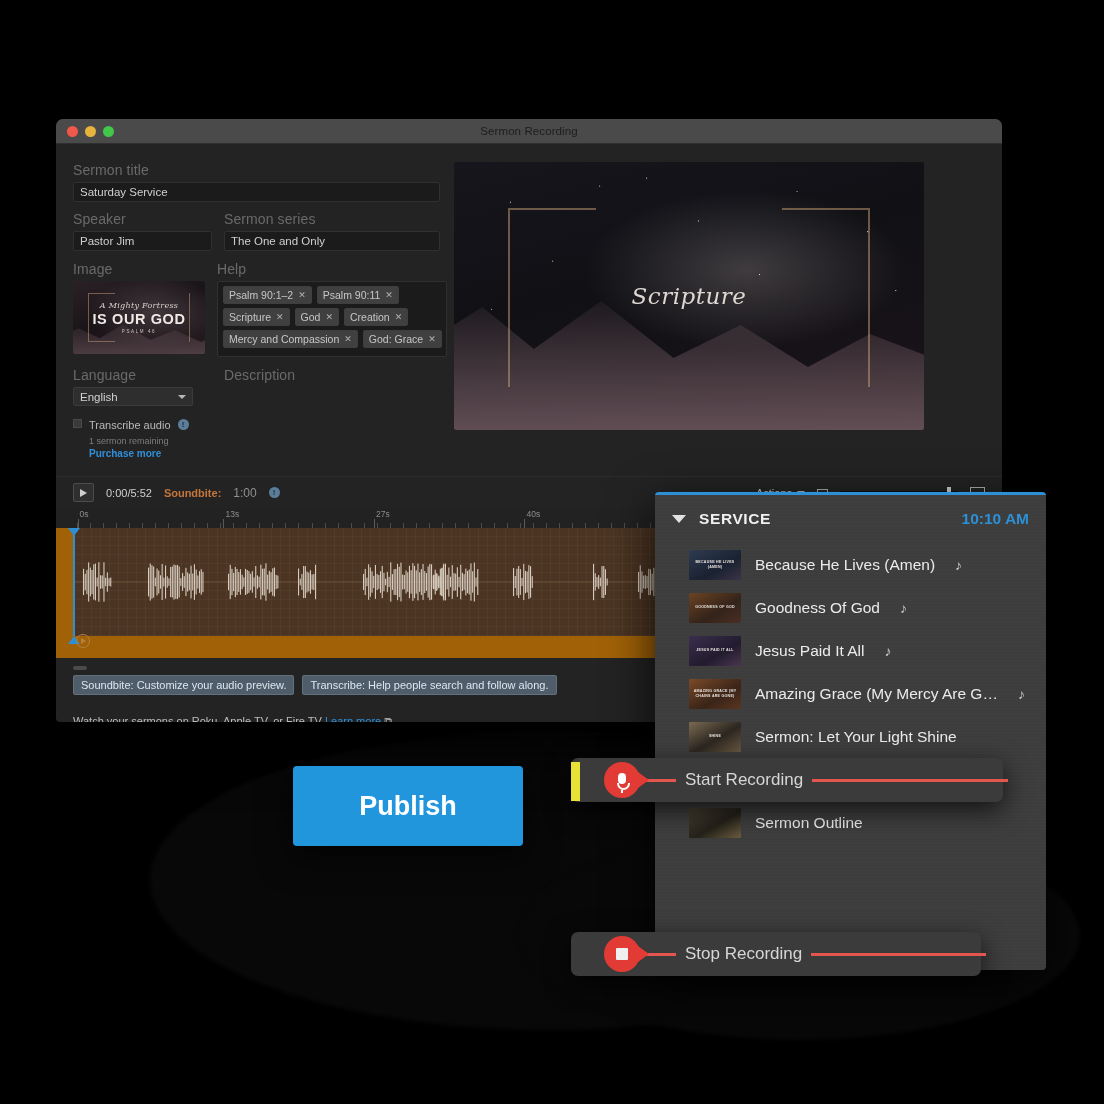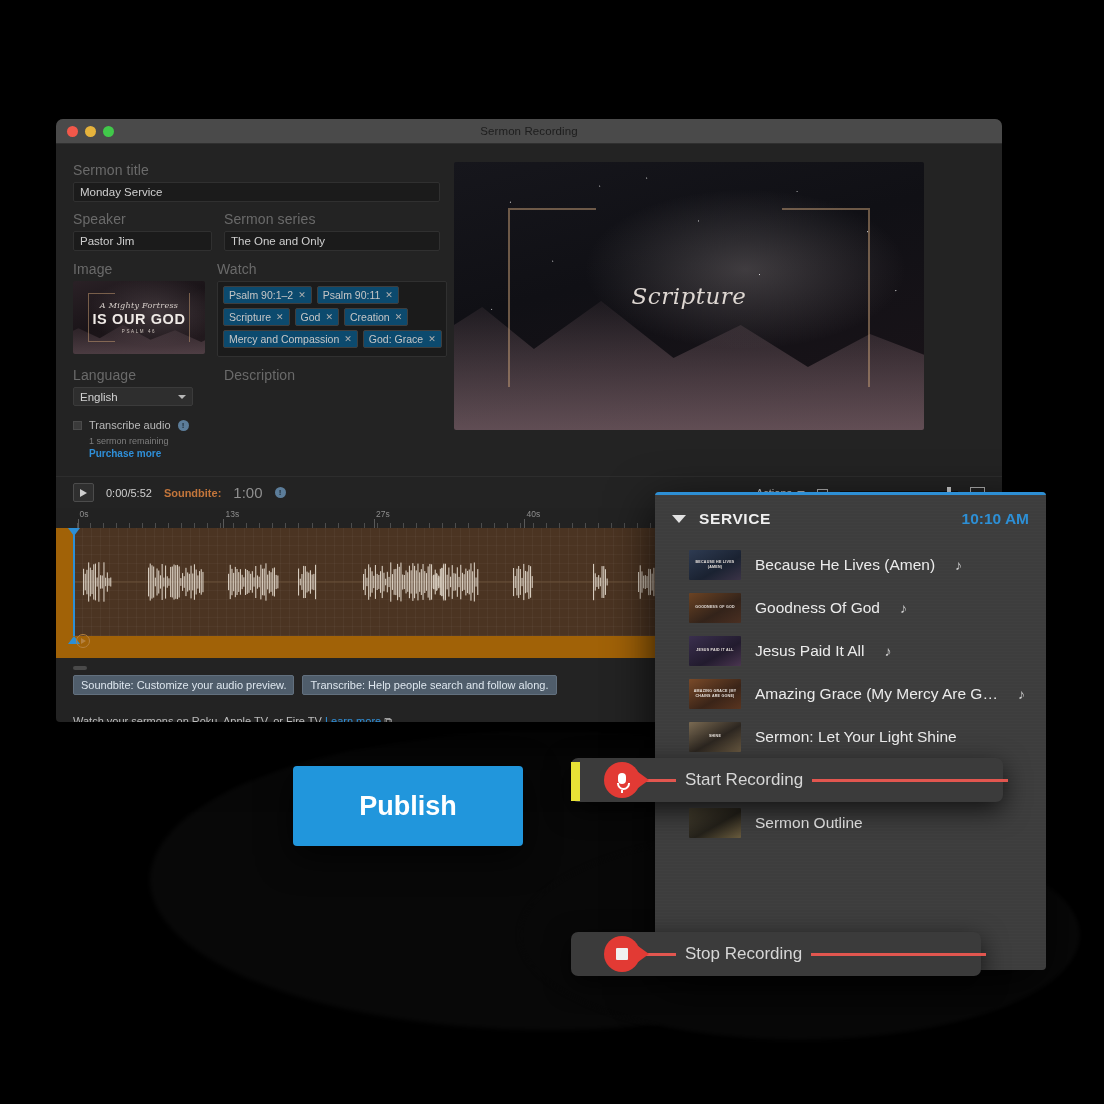--- a/index.html
+++ b/index.html
@@ -78,34 +78,34 @@
                color: #d8d0cb; letter-spacing: .3px; }
   .thumb .t2 { font-size: 14.5px; font-weight: bold; color: #efeae6; letter-spacing: .6px; }
   .thumb .t3 { font-size: 4.5px; color: #cdc4bd; letter-spacing: 1.6px; margin-top: 1px; }
 
   .tagsbox {
     background: #1b1b1b; border: 1px solid #303030; border-radius: 2px;
     padding: 4px 4px 4px 5px; min-height: 73px;
   }
   .tagrow { display: flex; gap: 5px; margin-bottom: 4px; flex-wrap: nowrap; }
   .tag {
-    background: #0c4a6e; border: 1px solid #3e3e3e; border-radius: 2px;
+    background: #404040; border: 1px solid #3e3e3e; border-radius: 2px;
     font-size: 10.5px; color: #c6c6c6; padding: 2px 5px;
     display: inline-flex; align-items: center; gap: 5px; white-space: nowrap;
   }
   .tag .x { font-size: 9px; color: #b0b0b0; }
 
   .langsel {
     background: #2e2e2e; border: 1px solid #3b3b3b; border-radius: 2px;
     height: 19px; width: 120px; font-size: 11.5px; color: #d2d2d2;
     display: flex; align-items: center; padding: 0 6px; justify-content: space-between;
   }
   .caret { width: 0; height: 0; border-left: 4px solid transparent;
            border-right: 4px solid transparent; border-top: 4px solid #b8b8b8; }
-  .chkline { display: flex; align-items: center; gap: 7px; margin-top: 13px; }
+  .chkline { display: flex; align-items: flex-start; gap: 7px; margin-top: 13px; }
   .chkbox { width: 9px; height: 9px; background: #3a3a3a; border: 1px solid #4a4a4a; }
   .chklabel { font-size: 11px; color: #b9b9b9; }
   .infoico {
     width: 11px; height: 11px; border-radius: 50%; background: #5c7d9a;
     color: #1d2b36; font-size: 8px; font-weight: bold; line-height: 11px;
     text-align: center;
   }
   .small-grey { font-size: 9px; color: #7d7d7d; margin-top: 5px; margin-left: 16px; }
   .link-blue { font-size: 10px; color: #2f8fd8; font-weight: bold; margin-top: 2px; margin-left: 16px; }
 
@@ -164,21 +164,21 @@
     padding: 0 17px; gap: 12px;
   }
   .playbtn {
     width: 21px; height: 19px; border: 1px solid #4c4c4c; border-radius: 2px;
     background: #2f2f2f; display: flex; align-items: center; justify-content: center;
   }
   .playtri { width: 0; height: 0; border-left: 7px solid #cfcfcf;
              border-top: 4.5px solid transparent; border-bottom: 4.5px solid transparent; }
   .ptime { font-size: 11px; color: #cfcfcf; }
   .sbite { font-size: 11px; color: #c4763b; font-weight: bold; }
-  .sbval { font-size: 15px; color: #8f8f8f; }
+  .sbval { font-size: 12px; color: #8f8f8f; }
   .spacer { flex: 1; }
   .actions { font-size: 11px; color: #c9c9c9; display: flex; align-items: center; gap: 5px; }
   .zoomsm { width: 11px; height: 8px; border: 1.5px solid #b0b0b0; }
   .zoomlg { width: 15px; height: 11px; border: 1.5px solid #b0b0b0; }
   .zoomtrack { width: 118px; height: 3px; background: #0f0f0f; position: relative; }
   .zoomknob { position: absolute; right: 7px; top: -4px; width: 4px; height: 11px; background: #d0d0d0; }
 
   
   .timeline { position: relative; height: 150px; background: #a16207; }
   .ruler { height: 20px; background: #222222; position: relative; }
@@ -304,21 +304,21 @@
       </div>
       <div class="title-text">Sermon Recording</div>
     </div>
 
     <div class="body-area">
 
       <div class="formcol">
 
         <div>
           <div class="flabel">Sermon title</div>
-          <div class="finput">Monday Service</div>
+          <div class="finput">Saturday Service</div>
         </div>
 
         <div class="row2">
           <div class="col-a">
             <div class="flabel">Speaker</div>
             <div class="finput">Pastor Jim</div>
           </div>
           <div class="col-b">
             <div class="flabel">Sermon series</div>
             <div class="finput">The One and Only</div>
@@ -332,21 +332,21 @@
               <div class="mtn"></div>
               <div class="brk"></div>
               <div class="tc">
                 <div class="t1">A Mighty Fortress</div>
                 <div class="t2">IS OUR GOD</div>
                 <div class="t3">PSALM 46</div>
               </div>
             </div>
           </div>
           <div class="col-b">
-            <div class="flabel">Watch</div>
+            <div class="flabel">Help</div>
             <div class="tagsbox" id="tagsbox">
                 <div class="tagrow">
                   <span class="tag">
                     <span>Psalm 90:1–2</span>
                     <span class="x">✕</span>
                   </span>
                   <span class="tag">
                     <span>Psalm 90:11</span>
                     <span class="x">✕</span>
                   </span>

